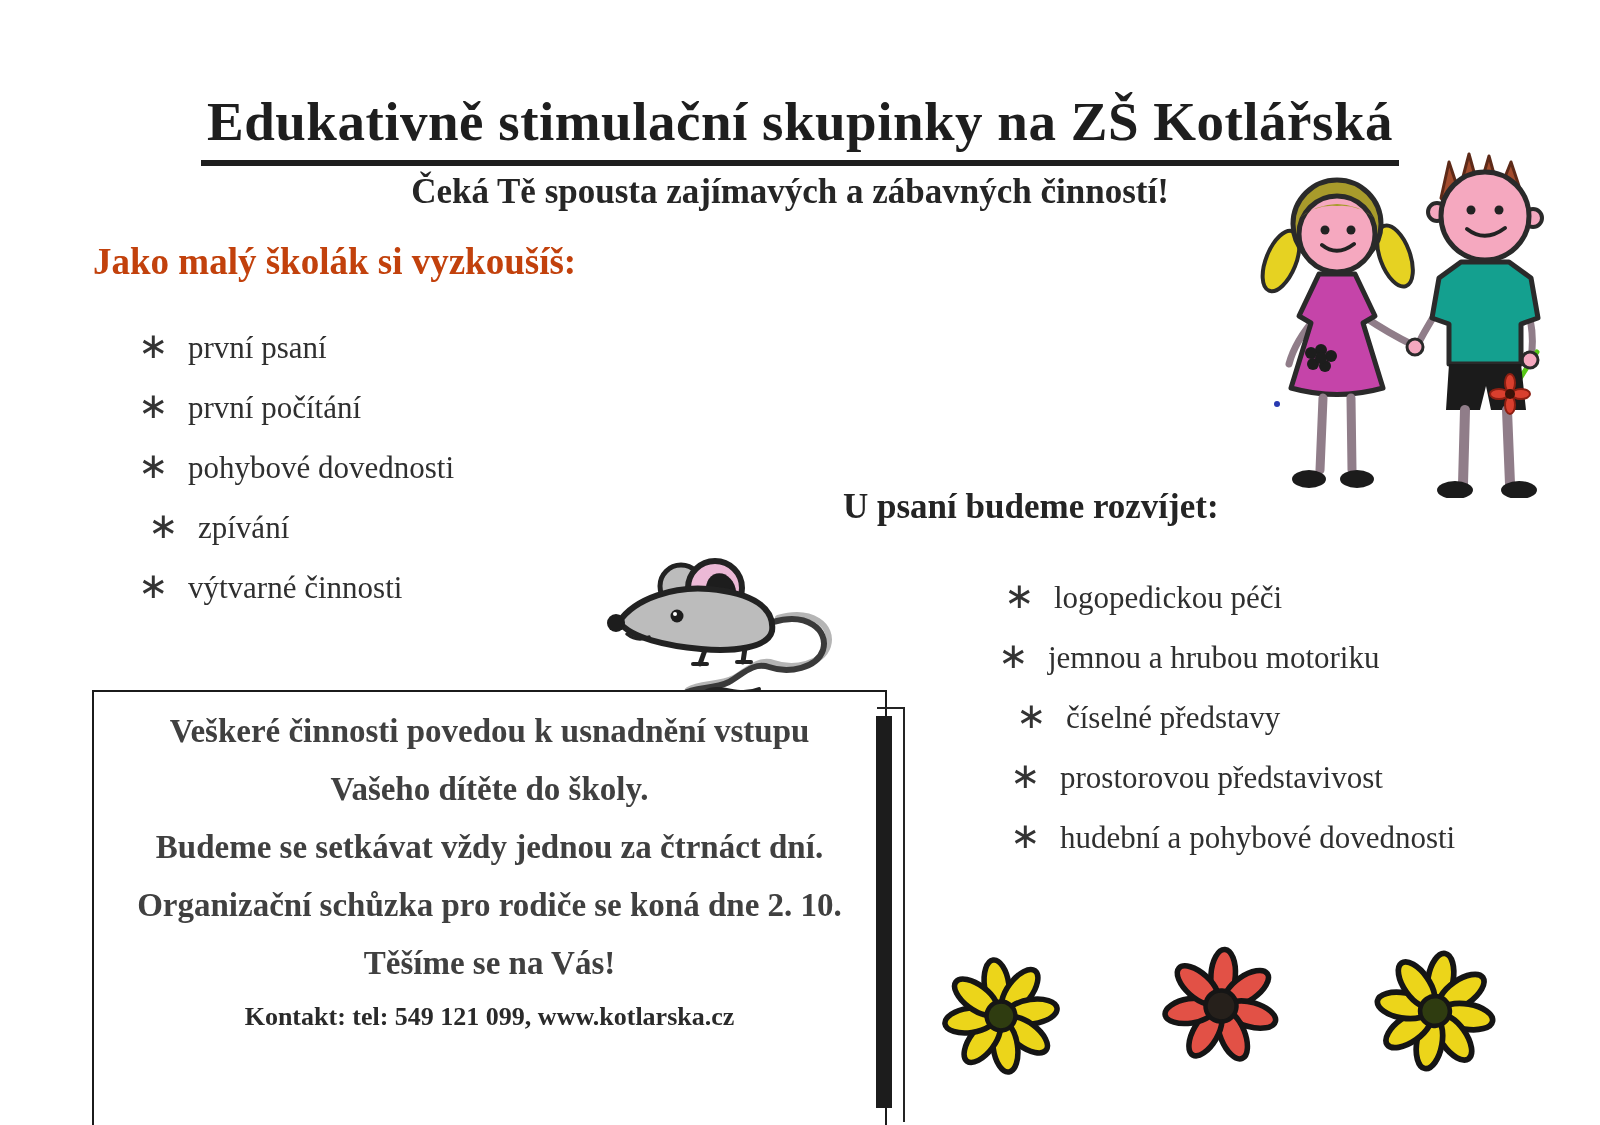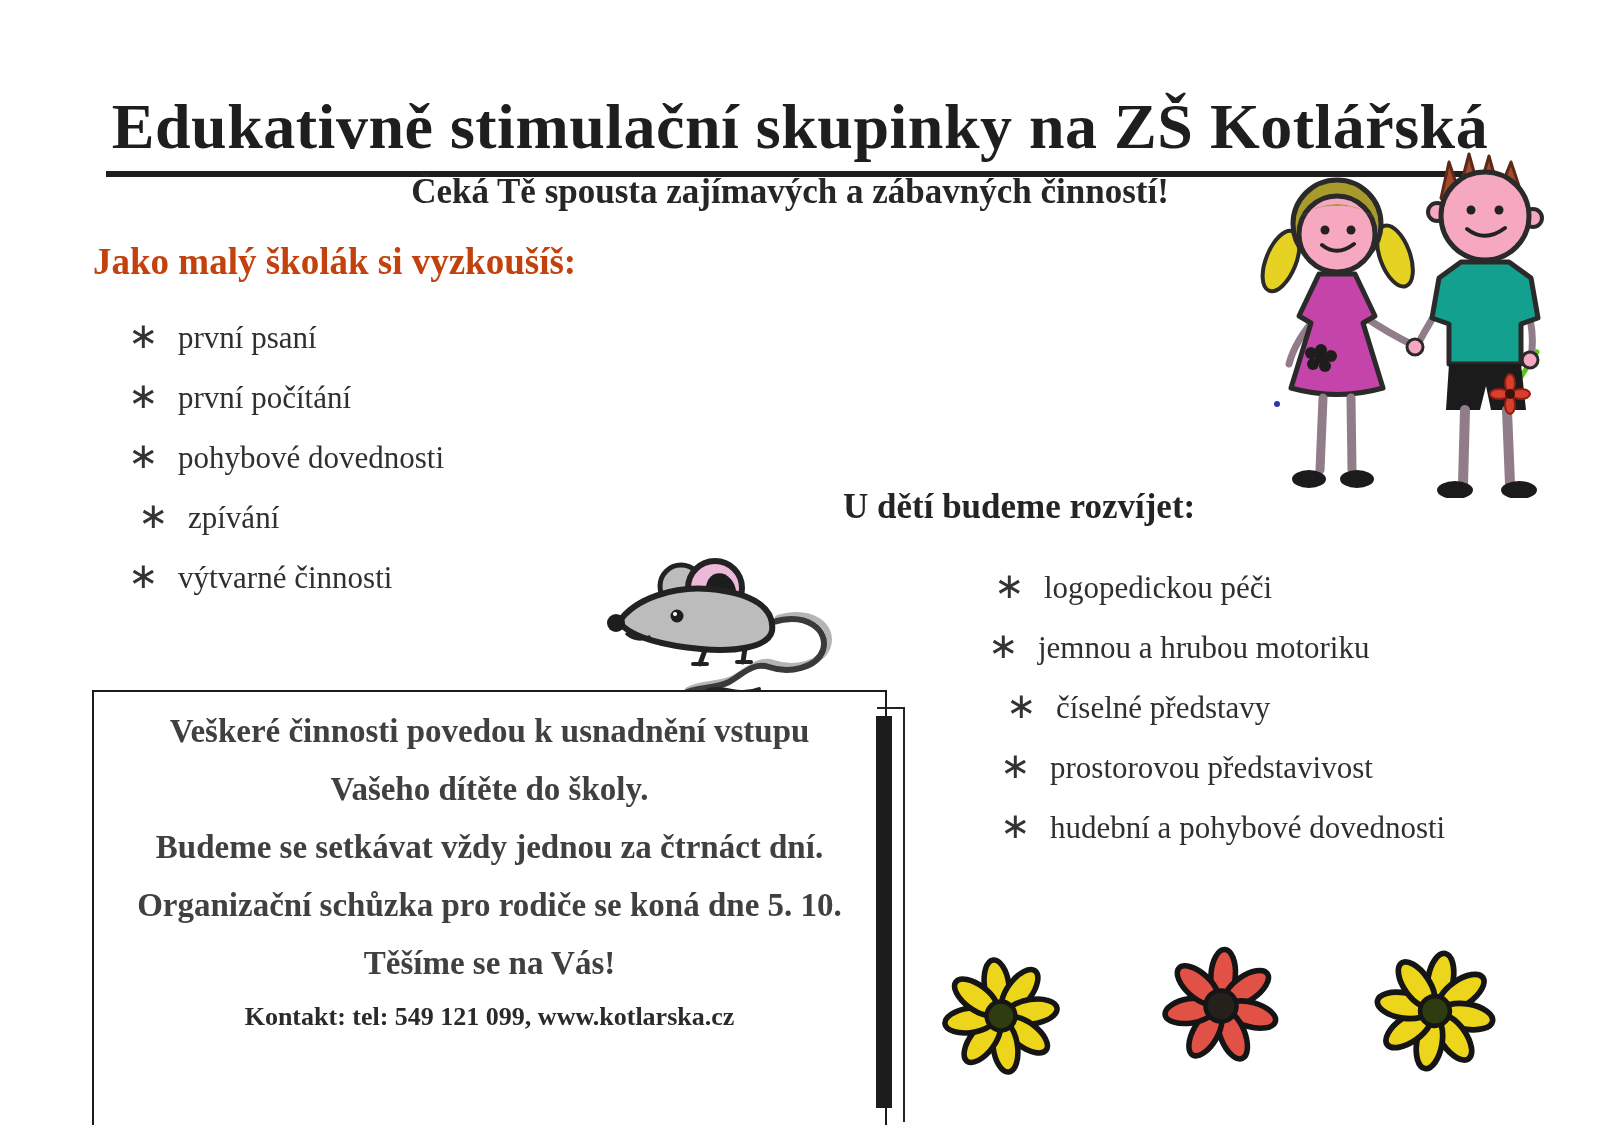--- a/index.html
+++ b/index.html
@@ -9,39 +9,39 @@
     width:1600px;height:1125px;
     background:#ffffff;
     overflow:hidden;
     font-family:"Liberation Serif","DejaVu Serif",serif;
     color:#2d2d2d;
   }
   
   .title-wrap{position:absolute;top:90px;left:0;width:1600px;text-align:center;}
   .title-underline{
     display:inline-block;
-    font-size:64px;font-weight:bold;color:#1e1e1e;
+    font-size:55px;font-weight:bold;color:#1e1e1e;
     padding:0 6px 7px 6px;
     border-bottom:6px solid #1e1e1e;
     letter-spacing:0.5px;
   }
   .subtitle{
     position:absolute;top:172px;left:0;width:1580px;text-align:center;
     font-size:35px;font-weight:bold;color:#262626;
   }
   .left-heading{
     position:absolute;left:93px;top:240px;
     font-size:37px;font-weight:bold;color:#c2410c;
   }
   .right-heading{
     position:absolute;left:843px;top:487px;
     font-size:35px;font-weight:bold;color:#242424;
   }
   
-  ul.bullet-list{list-style:none;margin:0;padding:0;position:absolute;}
+  ul.bullet-list{list-style:none;margin:10px;padding:0;position:absolute;}
   ul.bullet-list li{height:60px;line-height:60px;white-space:nowrap;font-size:31px;color:#2f2f2f;}
   .bullet{
     display:inline-block;width:50px;
     font-family:"DejaVu Sans","Liberation Sans",sans-serif;
     font-size:36px;color:#333333;
   }
   .left-list{left:128px;top:306px;}
   .left-list li:nth-child(4){padding-left:10px;}
   .right-list{left:988px;top:556px;}
   .right-list li:nth-child(1){padding-left:6px;}
@@ -81,21 +81,21 @@
 
   <div class="left-heading">Jako malý školák si vyzkoušíš:</div>
   <ul class="bullet-list left-list">
     <li><span class="bullet">∗</span><span>první psaní</span></li>
     <li><span class="bullet">∗</span><span>první počítání</span></li>
     <li><span class="bullet">∗</span><span>pohybové dovednosti</span></li>
     <li><span class="bullet">∗</span><span>zpívání</span></li>
     <li><span class="bullet">∗</span><span>výtvarné činnosti</span></li>
   </ul>
 
-  <div class="right-heading">U dětí budeme rozvíjet:</div>
+  <div class="right-heading">U psaní budeme rozvíjet:</div>
   <ul class="bullet-list right-list">
     <li><span class="bullet">∗</span><span>logopedickou péči</span></li>
     <li><span class="bullet">∗</span><span>jemnou a hrubou motoriku</span></li>
     <li><span class="bullet">∗</span><span>číselné představy</span></li>
     <li><span class="bullet">∗</span><span>prostorovou představivost</span></li>
     <li><span class="bullet">∗</span><span>hudební a pohybové dovednosti</span></li>
   </ul>
 
   <svg class="illu kids" width="320" height="352" viewBox="0 0 320 352" xmlns="http://www.w3.org/2000/svg">
 
@@ -170,21 +170,21 @@
     <path d="M152,110 L150,124" stroke="#222222" stroke-width="5" stroke-linecap="round"></path>
     <path d="M100,126 L114,126" stroke="#222222" stroke-width="4" stroke-linecap="round"></path>
     <path d="M144,124 L158,124" stroke="#222222" stroke-width="4" stroke-linecap="round"></path>
     <path d="M62,160 C78,150 94,164 112,154 C128,145 144,160 166,151" fill="none" stroke="#222222" stroke-width="4" stroke-linecap="round"></path>
   </svg>
 
   <div class="info-box">
     <div class="box-line">Veškeré činnosti povedou k usnadnění vstupu</div>
     <div class="box-line">Vašeho dítěte do školy.</div>
     <div class="box-line">Budeme se setkávat vždy jednou za čtrnáct dní.</div>
-    <div class="box-line">Organizační schůzka pro rodiče se koná dne 5. 10.</div>
+    <div class="box-line">Organizační schůzka pro rodiče se koná dne 2. 10.</div>
     <div class="box-line">Těšíme se na Vás!</div>
     <div class="contact-line">Kontakt: tel: 549 121 099, www.kotlarska.cz</div>
   </div>
   <div class="scan-edge-h"></div>
   <div class="scan-edge-v"></div>
   <div class="scan-bar"></div>
 
   <svg class="illu flower1" width="122" height="122" viewBox="0 0 110 110" xmlns="http://www.w3.org/2000/svg">
     <g stroke="#151515" stroke-width="5" fill="#ecd51a">
       <ellipse cx="55" cy="27" rx="11" ry="23"></ellipse>

